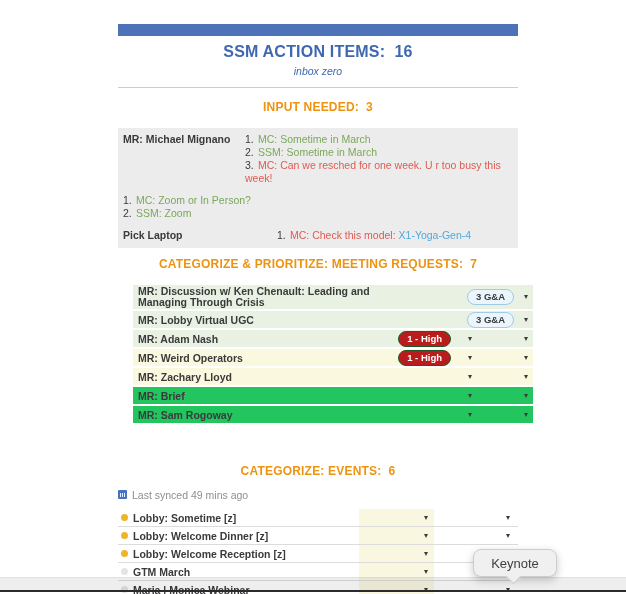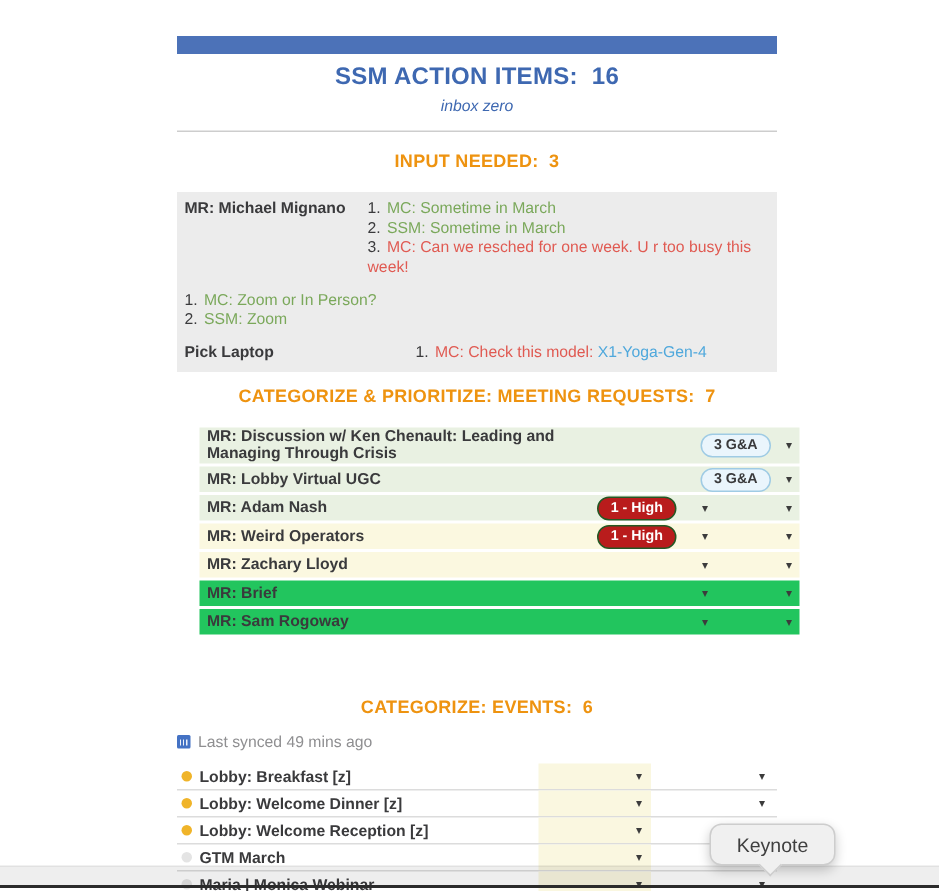--- a/index.html
+++ b/index.html
@@ -165,21 +165,21 @@
   <div class="sec-heading pos-h3">CATEGORIZE: EVENTS: &nbsp;6</div>
 
   <div class="last-synced">
     <span class="cal-icon"></span>
     <span class="ls-text">Last synced 49 mins ago</span>
   </div>
 
   <div class="ev-table">
     <div class="ev-row">
       <span class="dot yellow"></span>
-      <span class="ev-title">Lobby: Breakfast [z]</span>
+      <span class="ev-title">Lobby: Sometime [z]</span>
       <div class="ev-cell">
           <span class="caret">▾</span>
         </div>
       <span class="caret evC2">▾</span>
     </div>
     <div class="ev-row">
       <span class="dot yellow"></span>
       <span class="ev-title">Lobby: Welcome Dinner [z]</span>
       <div class="ev-cell">
           <span class="caret">▾</span>

